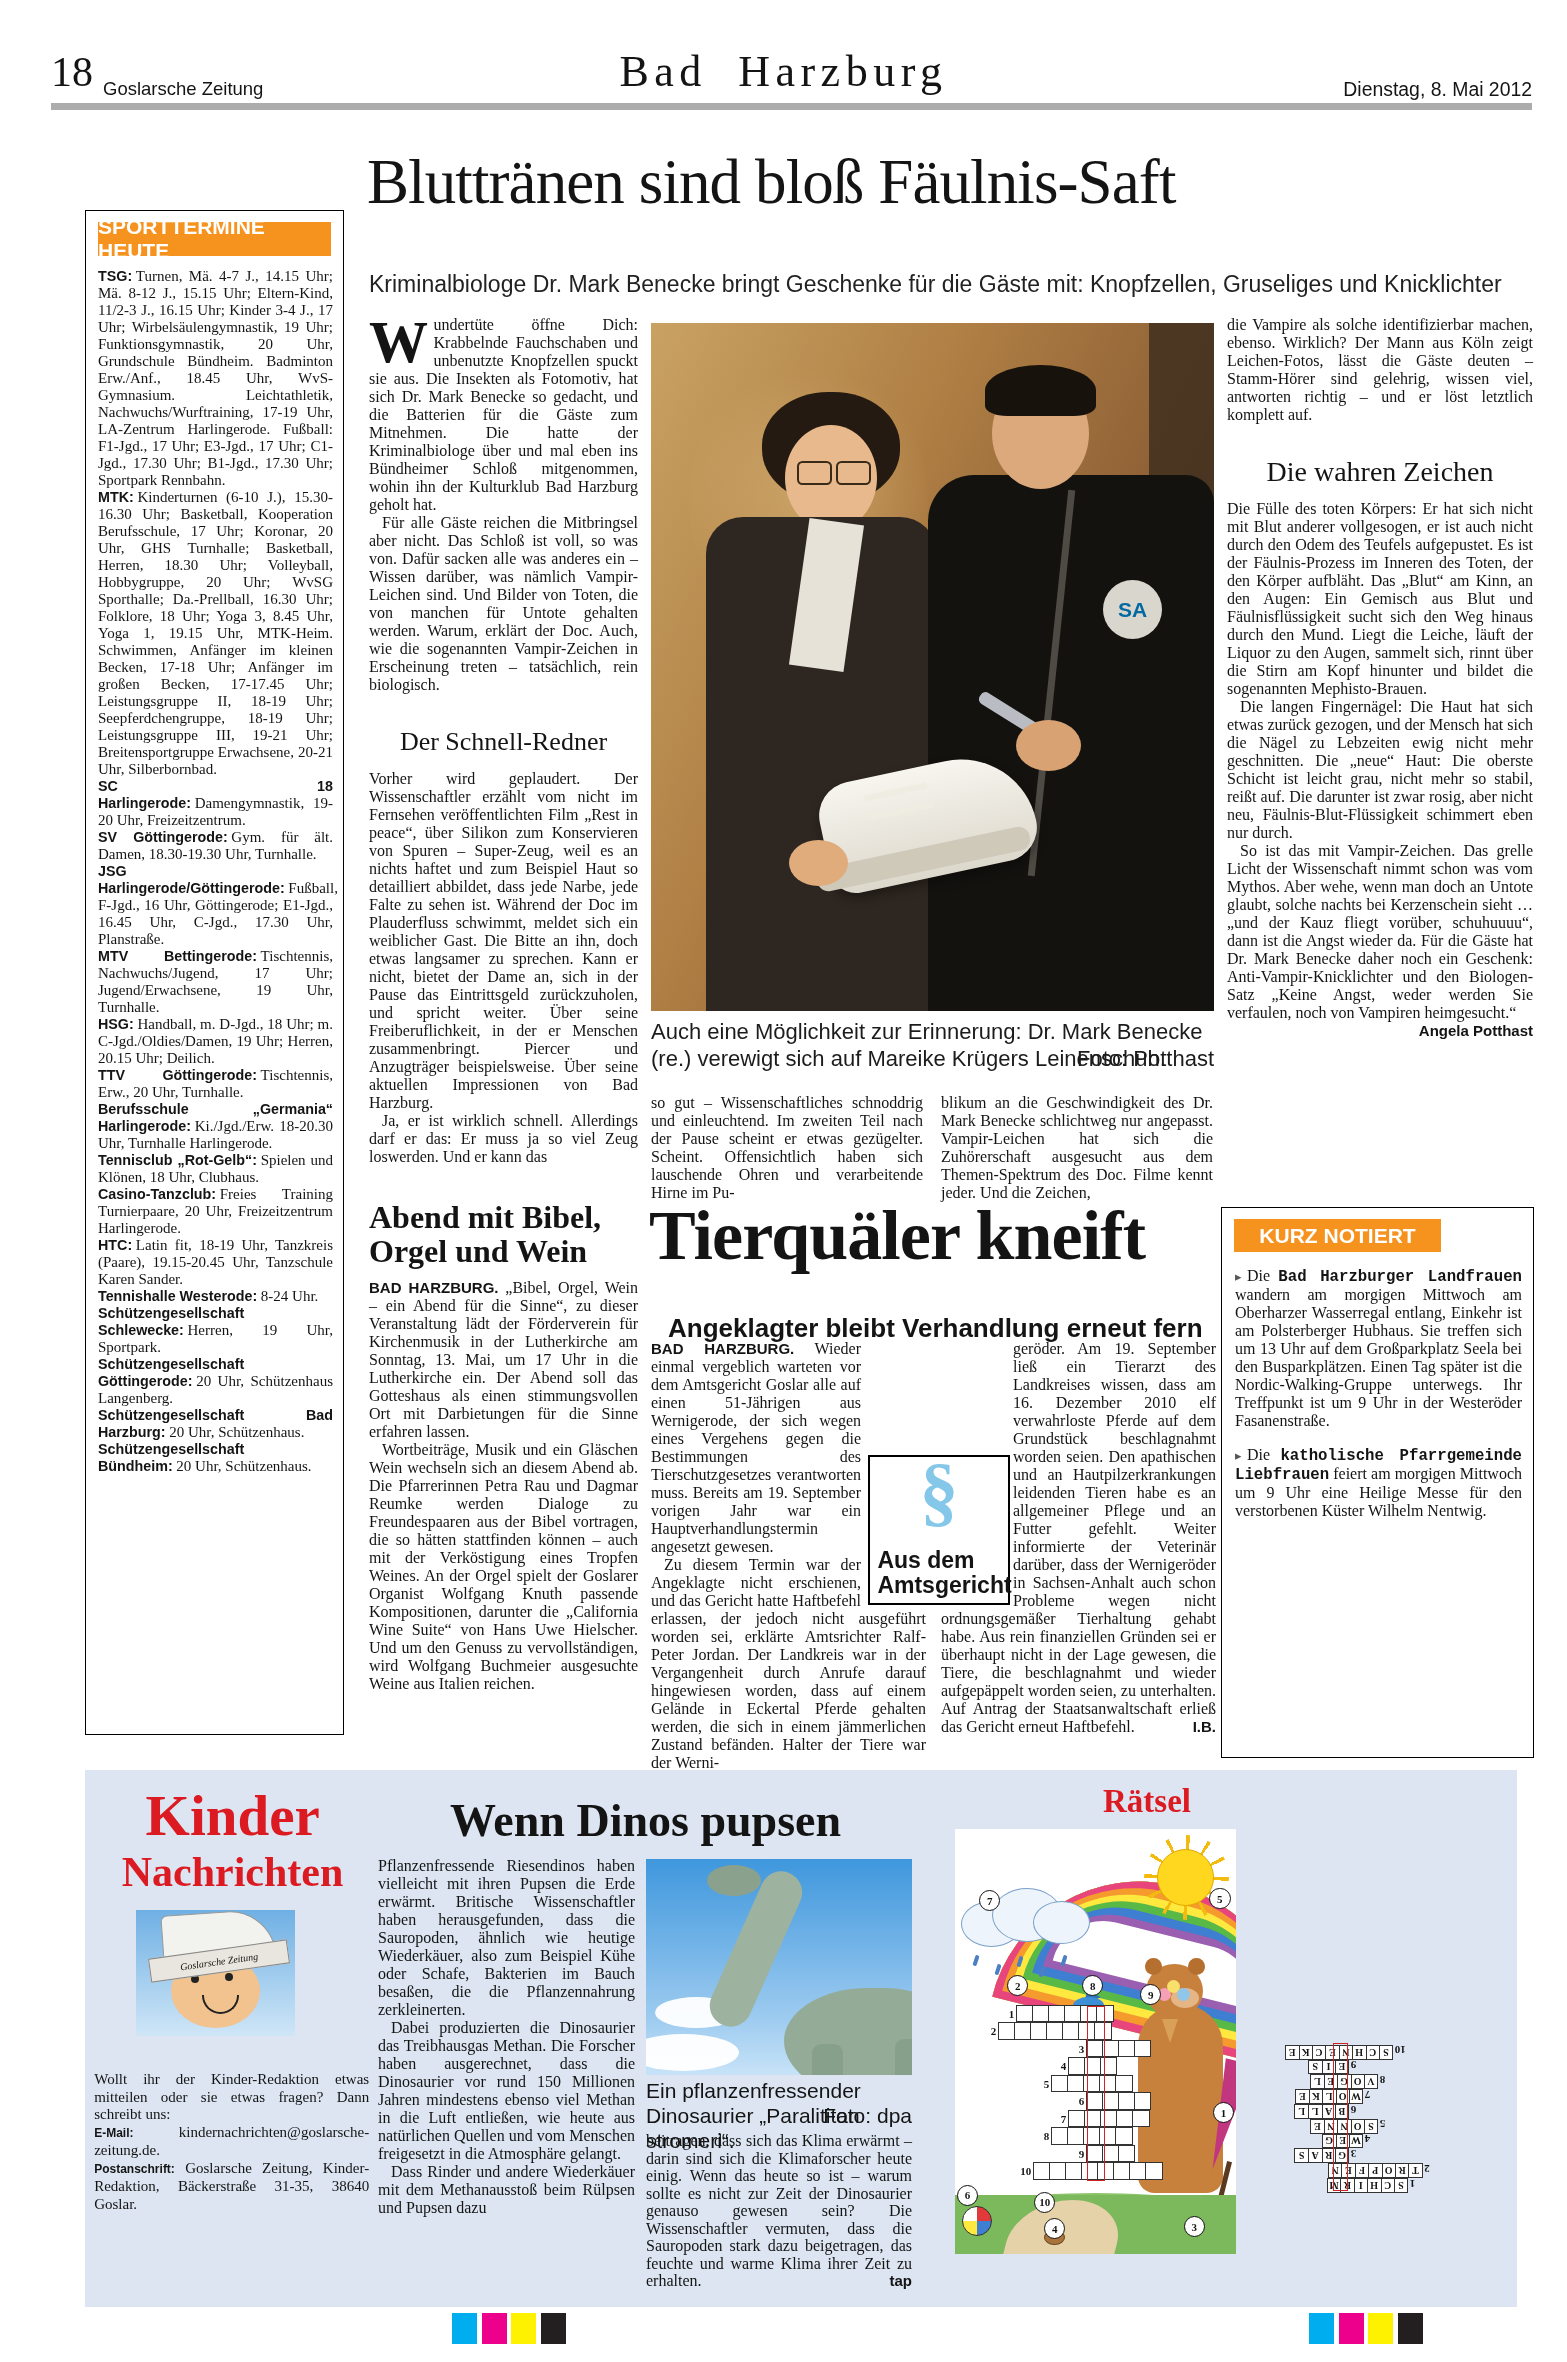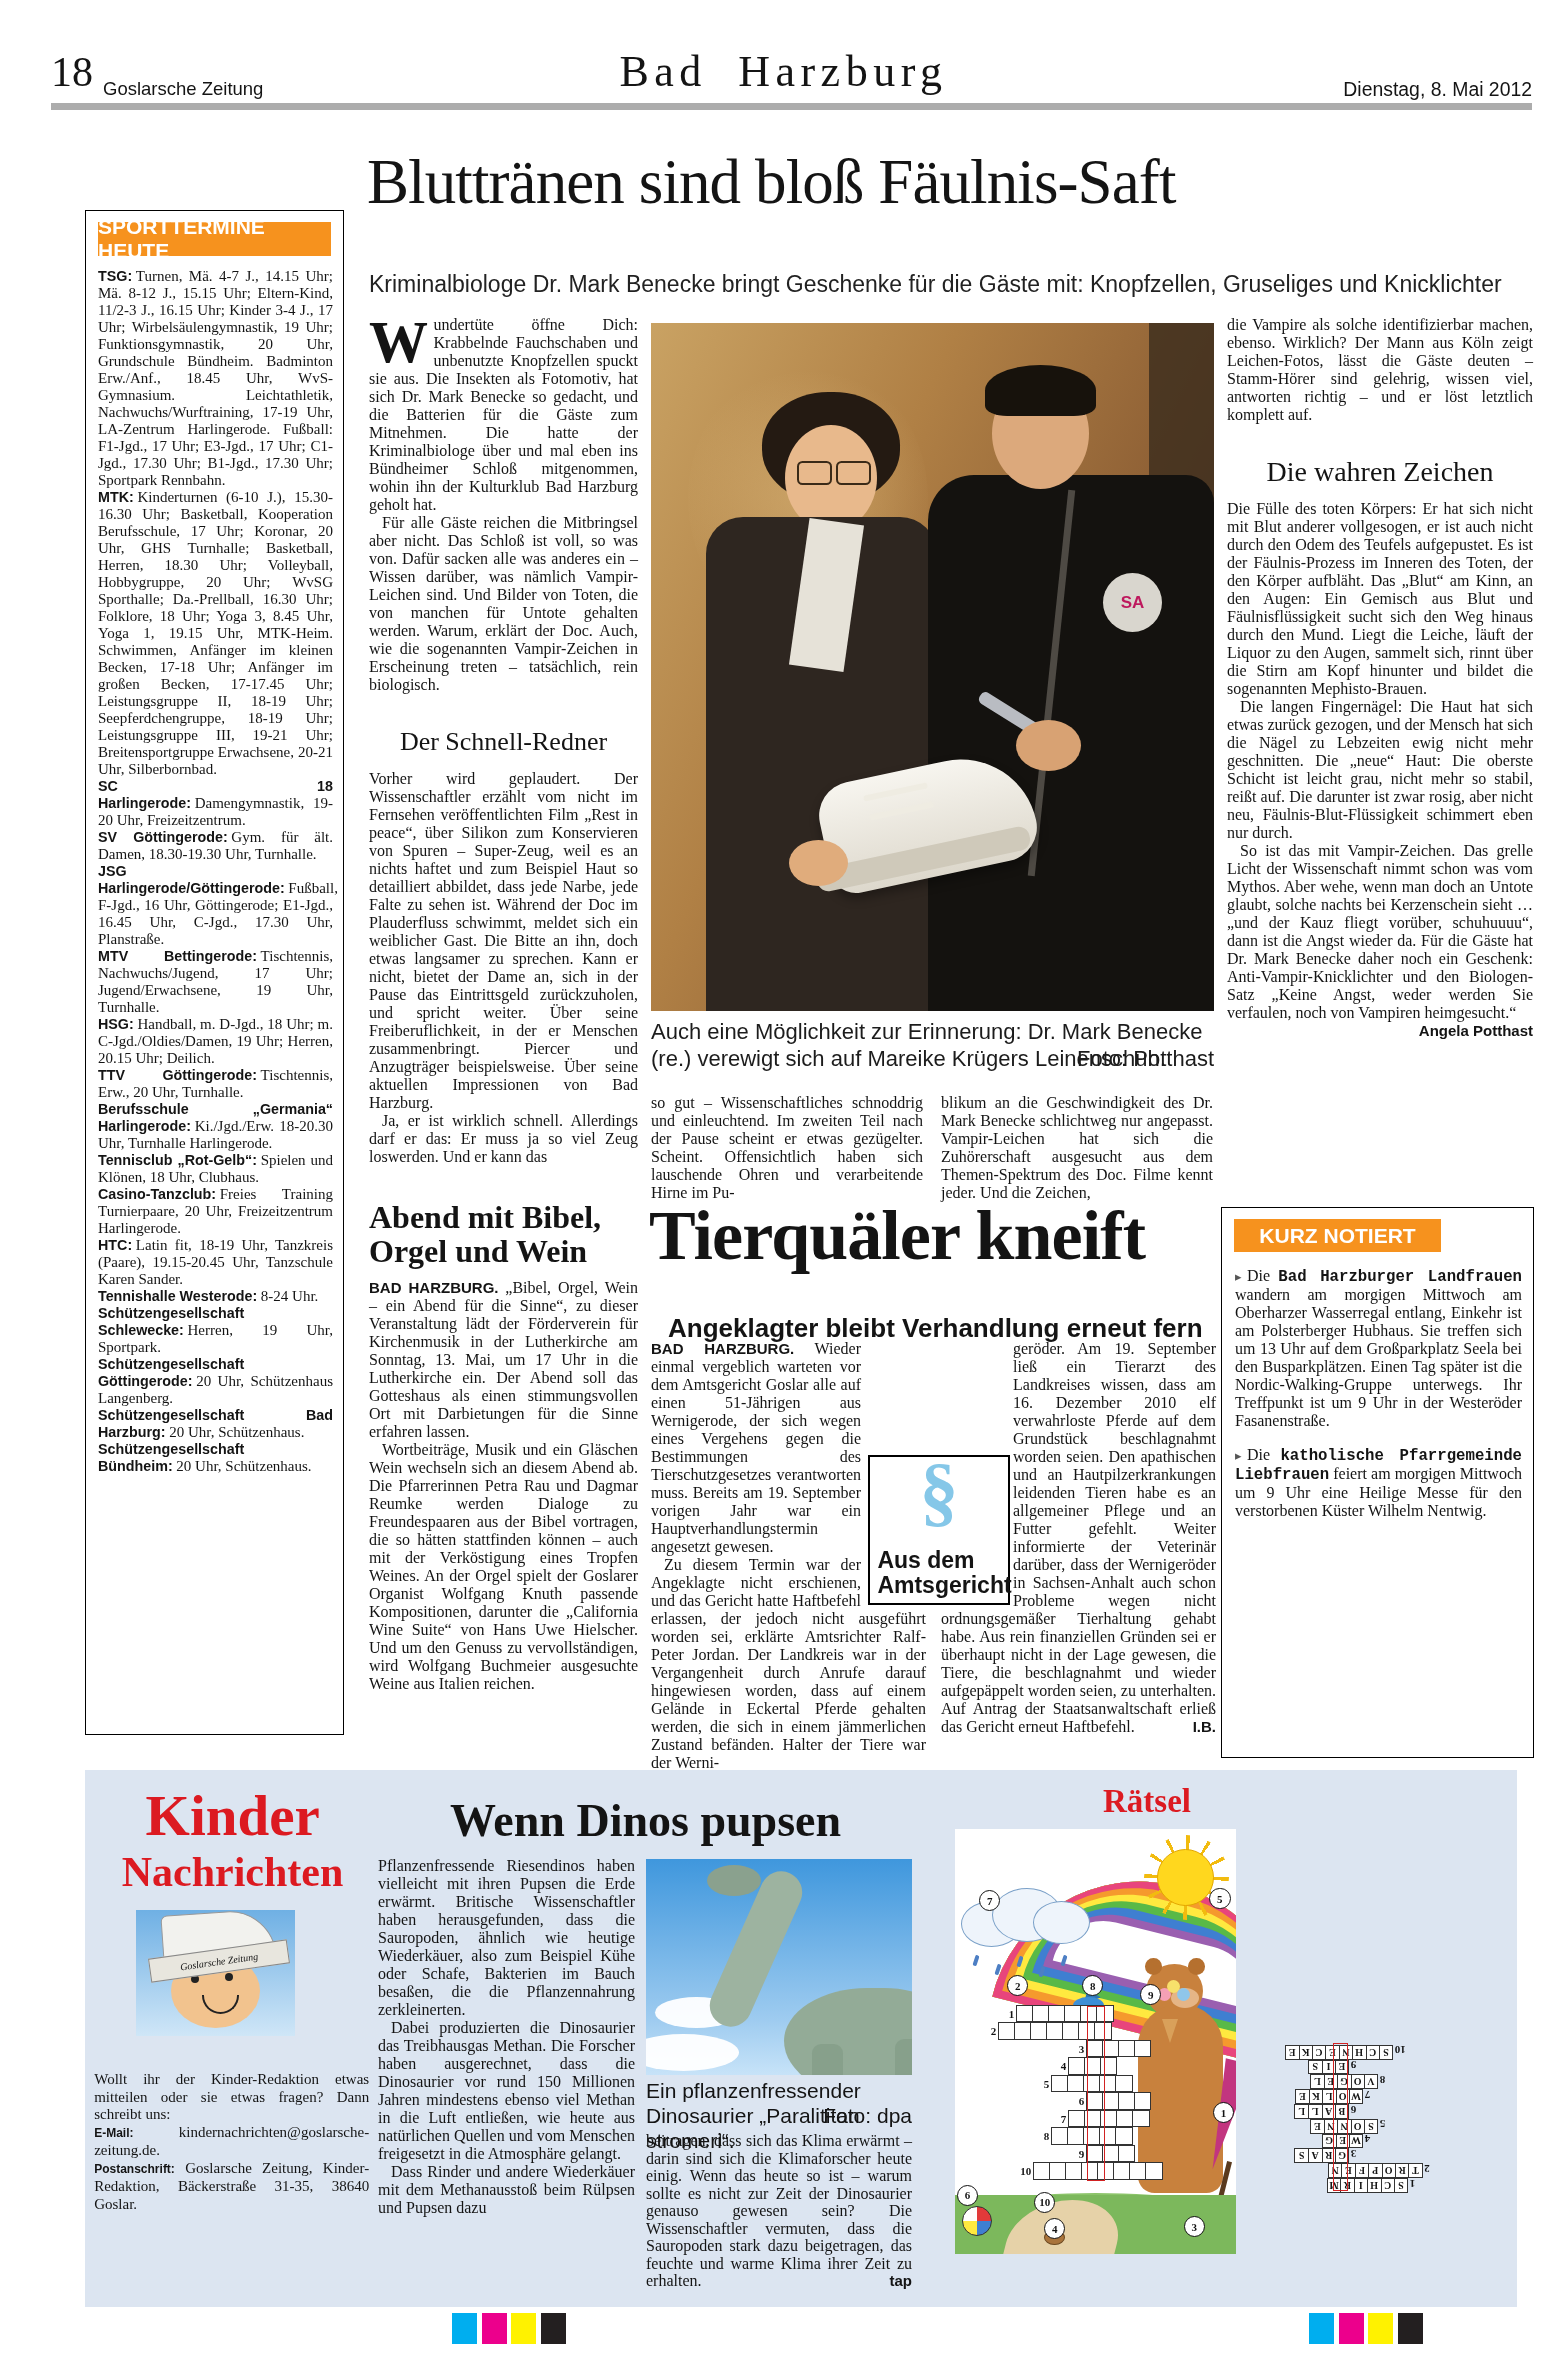--- a/index.html
+++ b/index.html
@@ -49,22 +49,22 @@
            background:radial-gradient(circle,#e8c98d66,#0000 70%);}
   .fig-l-hair{position:absolute;left:111px;top:69px;width:138px;height:111px;border-radius:48%;background:#241a12;}
   .fig-l-face{position:absolute;left:134px;top:102px;width:92px;height:106px;border-radius:50%;background:#e8b98c;}
   .fig-l-glass{position:absolute;left:146px;top:138px;width:31px;height:20px;border:2.8px solid #3a2a18;border-radius:5.5px;}
   .fig-l-glass2{position:absolute;left:185px;top:138px;width:31px;height:20px;border:2.8px solid #3a2a18;border-radius:5.5px;}
   .fig-l-body{position:absolute;left:55px;top:194px;width:231px;height:498px;border-radius:37px 37px 0 0;background:#2e2620;}
   .fig-l-shirt{position:absolute;left:148px;top:198px;width:55px;height:148px;background:#e6e2d8;transform:rotate(8deg);}
   .fig-r-head{position:absolute;left:341px;top:55px;width:97px;height:111px;border-radius:50%;background:#dca97c;}
   .fig-r-hair{position:absolute;left:334px;top:42px;width:111px;height:51px;border-radius:50% 50% 20% 20%;background:#17120c;}
   .fig-r-body{position:absolute;left:277px;top:152px;width:286px;height:540px;border-radius:46px 28px 0 0;background:#14120f;}
-  .fig-r-patch{position:absolute;left:452px;top:250px;width:59px;height:59px;border-radius:50%;background:#d9d6ce;
-               display:flex;align-items:center;justify-content:center;font-weight:bold;font-size:17px;color:#be185d;}
+  .fig-r-patch{position:absolute;left:452px;top:257px;width:59px;height:59px;border-radius:50%;background:#d9d6ce;
+               display:flex;align-items:center;justify-content:center;font-weight:bold;font-size:21px;color:#0369a1;}
   .fig-r-zip{position:absolute;left:397px;top:166px;width:7.4px;height:388px;background:#4e4a44;transform:rotate(6deg);}
   .shoe{position:absolute;left:171px;top:443px;width:212px;height:111px;border-radius:37px 83px 37px 28px;
         background:linear-gradient(#f7f5ef,#ddd8cc);transform:rotate(-12deg);box-shadow:0 5.5px 11px #00000055;}
   .shoe-sole{position:absolute;left:164px;top:524px;width:217px;height:24px;border-radius:11px;background:#cfc9ba;transform:rotate(-12deg);}
   .lace{position:absolute;width:65px;height:5.5px;background:#efece2;border-radius:2.8px;}
   .marker{position:absolute;left:323px;top:388px;width:83px;height:13px;background:#b9bcc2;border-radius:5.5px;transform:rotate(32deg);}
   .hand{position:absolute;left:365px;top:397px;width:65px;height:51px;border-radius:50%;background:#d8a273;}
   .hand2{position:absolute;left:138px;top:517px;width:59px;height:46px;border-radius:50%;background:#e0ac7c;}
 
   #caption{left:651px;top:1018px;width:563px;font-size:22px;line-height:27px;color:#1c1c1c;}

